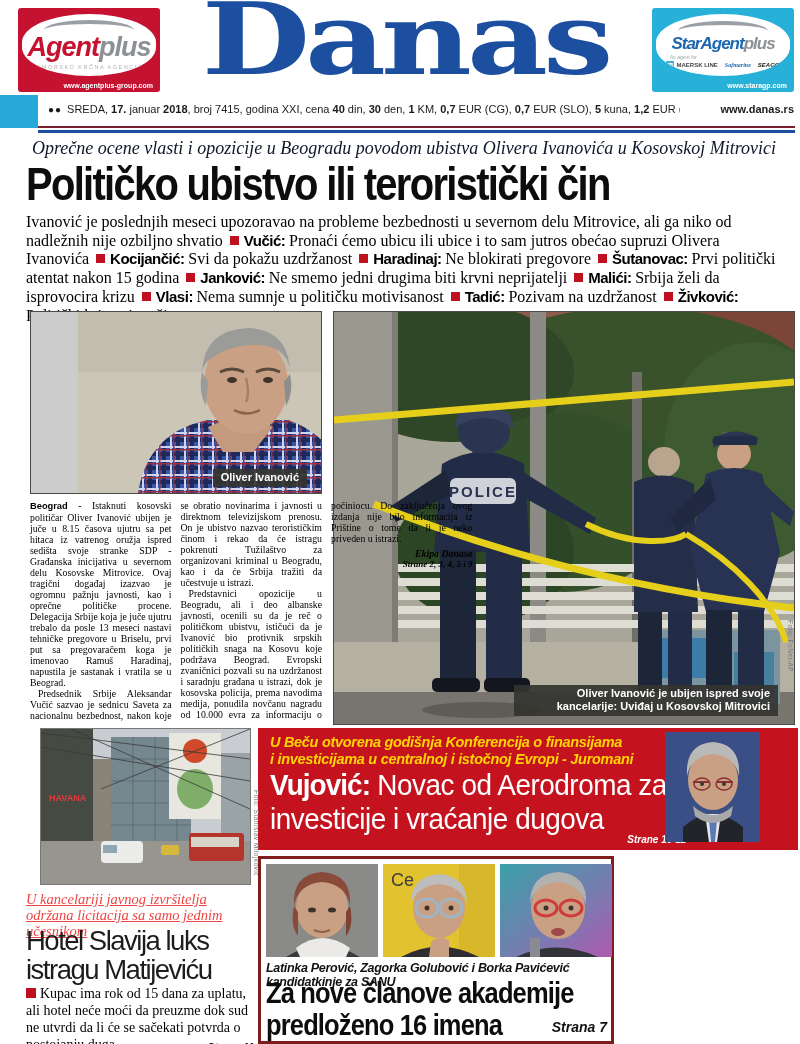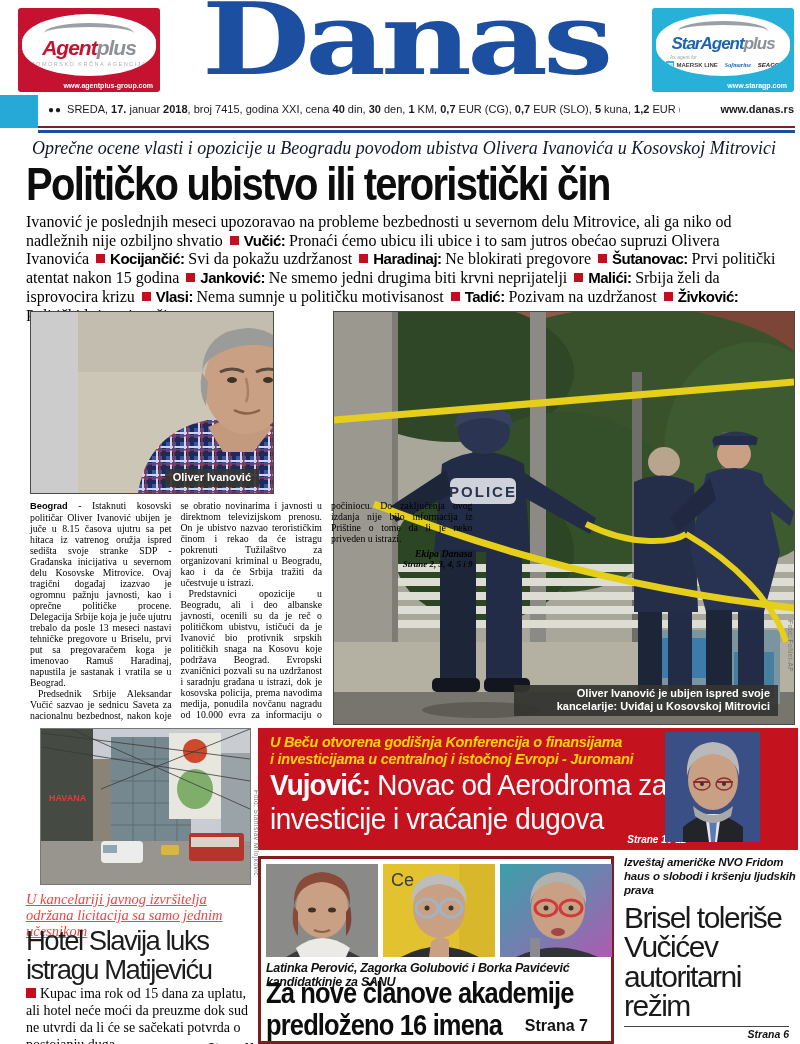--- a/index.html
+++ b/index.html
@@ -5,21 +5,21 @@
   html,body{margin:0;padding:0;background:#e8e8e8;}
   .page{width:800px;height:1044px;position:relative;background:#fff;overflow:hidden;
         font-family:"Liberation Sans",sans-serif;color:#111;margin:0 auto;}
   
   .ad{position:absolute;top:8px;width:142px;height:84px;border-radius:3px;}
   .ad-left{left:18px;background:#c41230;}
   .ad-right{left:652px;background:#27b0d8;}
   .ad .oval{position:absolute;left:4px;top:6px;right:4px;height:62px;background:#fff;border-radius:50% / 46%;
             display:flex;flex-direction:column;align-items:center;justify-content:center;overflow:hidden;}
   .ad .swoosh{width:90px;height:16px;border-top:4px solid #9aa0a6;border-radius:50%;margin-bottom:-6px;}
-  .brandline{font-style:italic;font-weight:bold;font-size:21px;letter-spacing:-1px;line-height:1;}
+  .brandline{font-style:italic;font-weight:bold;font-size:27px;letter-spacing:-1px;line-height:1;}
   .brandline .b1{color:#c41230;}
   .brandline .b2{color:#8d9094;}
   .brandline2{font-style:italic;font-weight:bold;font-size:17px;letter-spacing:-1px;line-height:1;}
   .brandline2 .b1{color:#1c66b0;}
   .brandline2 .b2{color:#8d9094;}
   .ad .tagline{font-size:5.5px;color:#b3aeb0;letter-spacing:1.5px;margin-top:3px;}
   .ad .agentnote{font-size:5px;color:#9aa;align-self:flex-start;margin:2px 0 0 14px;}
   .partners{display:flex;gap:7px;align-items:center;margin-top:1px;}
   .plogo{font-size:6px;font-weight:bold;display:flex;align-items:center;gap:2px;}
   .pm .sq{width:8px;height:8px;background:#42b0d5;display:inline-block;color:#fff;font-size:6px;line-height:8px;text-align:center;}
@@ -42,21 +42,21 @@
                font-style:italic;font-size:18px;color:#0f172a;}
   .lead-headline{position:absolute;left:26px;top:156px;white-space:nowrap;
                  font-weight:bold;font-size:47px;letter-spacing:-2px;color:#0d0d0d;
                  transform:scaleX(.85);transform-origin:0 0;}
   .deck{position:absolute;left:26px;top:213px;width:760px;font-family:"Liberation Serif",serif;
         font-size:16px;line-height:1.17;color:#000;}
   .deck .sq, .red-sq{display:inline-block;width:9px;height:9px;background:#c00f1e;margin:0 5px 1px 3px;}
   .deck b{font-family:"Liberation Sans",sans-serif;font-size:15px;letter-spacing:-.5px;}
   
   .photo{position:absolute;border:1px solid #4a4a46;box-sizing:border-box;overflow:hidden;background:#ccc;}
-  .portrait{left:30px;top:311px;width:244px;height:183px;padding-left:47px;}
+  .portrait{left:30px;top:311px;width:292px;height:183px;padding-left:47px;}
   .scene{left:333px;top:311px;width:462px;height:414px;}
   .slavija-photo{left:40px;top:728px;width:211px;height:157px;border-color:#777;}
   .photo svg{display:block;}
   .badge{position:absolute;background:rgba(52,52,48,.92);color:#fff;font-weight:bold;font-size:11px;
          padding:2px 8px;line-height:1.25;}
   .badge-portrait{right:14px;bottom:6px;}
   .badge-scene{right:16px;bottom:8px;max-width:250px;text-align:right;padding-left:6px;}
   .vcredit{position:absolute;writing-mode:vertical-rl;font-size:6.5px;color:#777;letter-spacing:.5px;}
   .vc-portrait{right:32px;top:395px;}
   .vc-scene{right:6px;top:620px;}
@@ -92,21 +92,21 @@
             float:right;margin-top:4px;}
   
   .sanu-box{position:absolute;left:258px;top:856px;width:356px;height:188px;border:3px solid #7f1d1d;
             box-sizing:border-box;background:#fff;}
   .sanu-photos{position:absolute;left:5px;top:5px;display:flex;gap:5px;}
   .sanu-photos .ph{width:112px;height:93px;overflow:hidden;background:#999;}
   .sanu-caption{position:absolute;left:5px;top:102px;width:346px;font-weight:bold;font-style:italic;
                 font-size:12.5px;letter-spacing:-.3px;}
   .sanu-headline{position:absolute;left:5px;top:118px;width:400px;font-weight:bold;font-size:30px;
                  line-height:1.07;letter-spacing:-1px;color:#0d0d0d;transform:scaleX(.85);transform-origin:0 0;}
-  .sanu-page{position:absolute;right:23px;bottom:6px;font-size:16px;font-weight:bold;}
+  .sanu-page{position:absolute;right:4px;bottom:6px;font-size:14px;font-weight:bold;font-style:italic;}
   
   .free-col{position:absolute;left:624px;top:856px;width:172px;}
   .free-kicker{font-weight:bold;font-style:italic;font-size:11.5px;line-height:1.2;letter-spacing:-.2px;margin-bottom:6px;}
   .free-headline{font-size:30px;line-height:.97;letter-spacing:-1.5px;color:#1a1a1a;font-weight:400;}
   .free-rule{border-top:1px solid #444;margin-top:6px;width:165px;}
   .free-page{text-align:right;width:165px;font-size:10.5px;font-weight:bold;font-style:italic;margin-top:1px;}
 </style>
 </head>
 <body>
 
@@ -371,20 +371,14 @@
           <circle cx="71" cy="44" r="2.5" fill="#3c3228"></circle>
           <ellipse cx="58" cy="68" rx="7" ry="4" fill="#a04848"></ellipse>
         </svg>
       </div>
     </div>
     <div class="sanu-caption">Latinka Perović, Zagorka Golubović i Borka Pavićević kandidatkinje za SANU</div>
     <div class="sanu-headline">Za nove članove akademije predloženo 16 imena</div>
     <div class="sanu-page">Strana 7</div>
   </div>
 
-  <div class="free-col">
-    <div class="free-kicker">Izveštaj američke NVO Fridom haus o slobodi i kršenju ljudskih prava</div>
-    <div class="free-headline">Brisel toleriše Vučićev autoritarni režim</div>
-    <div class="free-rule"></div>
-    <div class="free-page">Strana 6</div>
-  </div>
 
 </div>
 
 </body></html>

